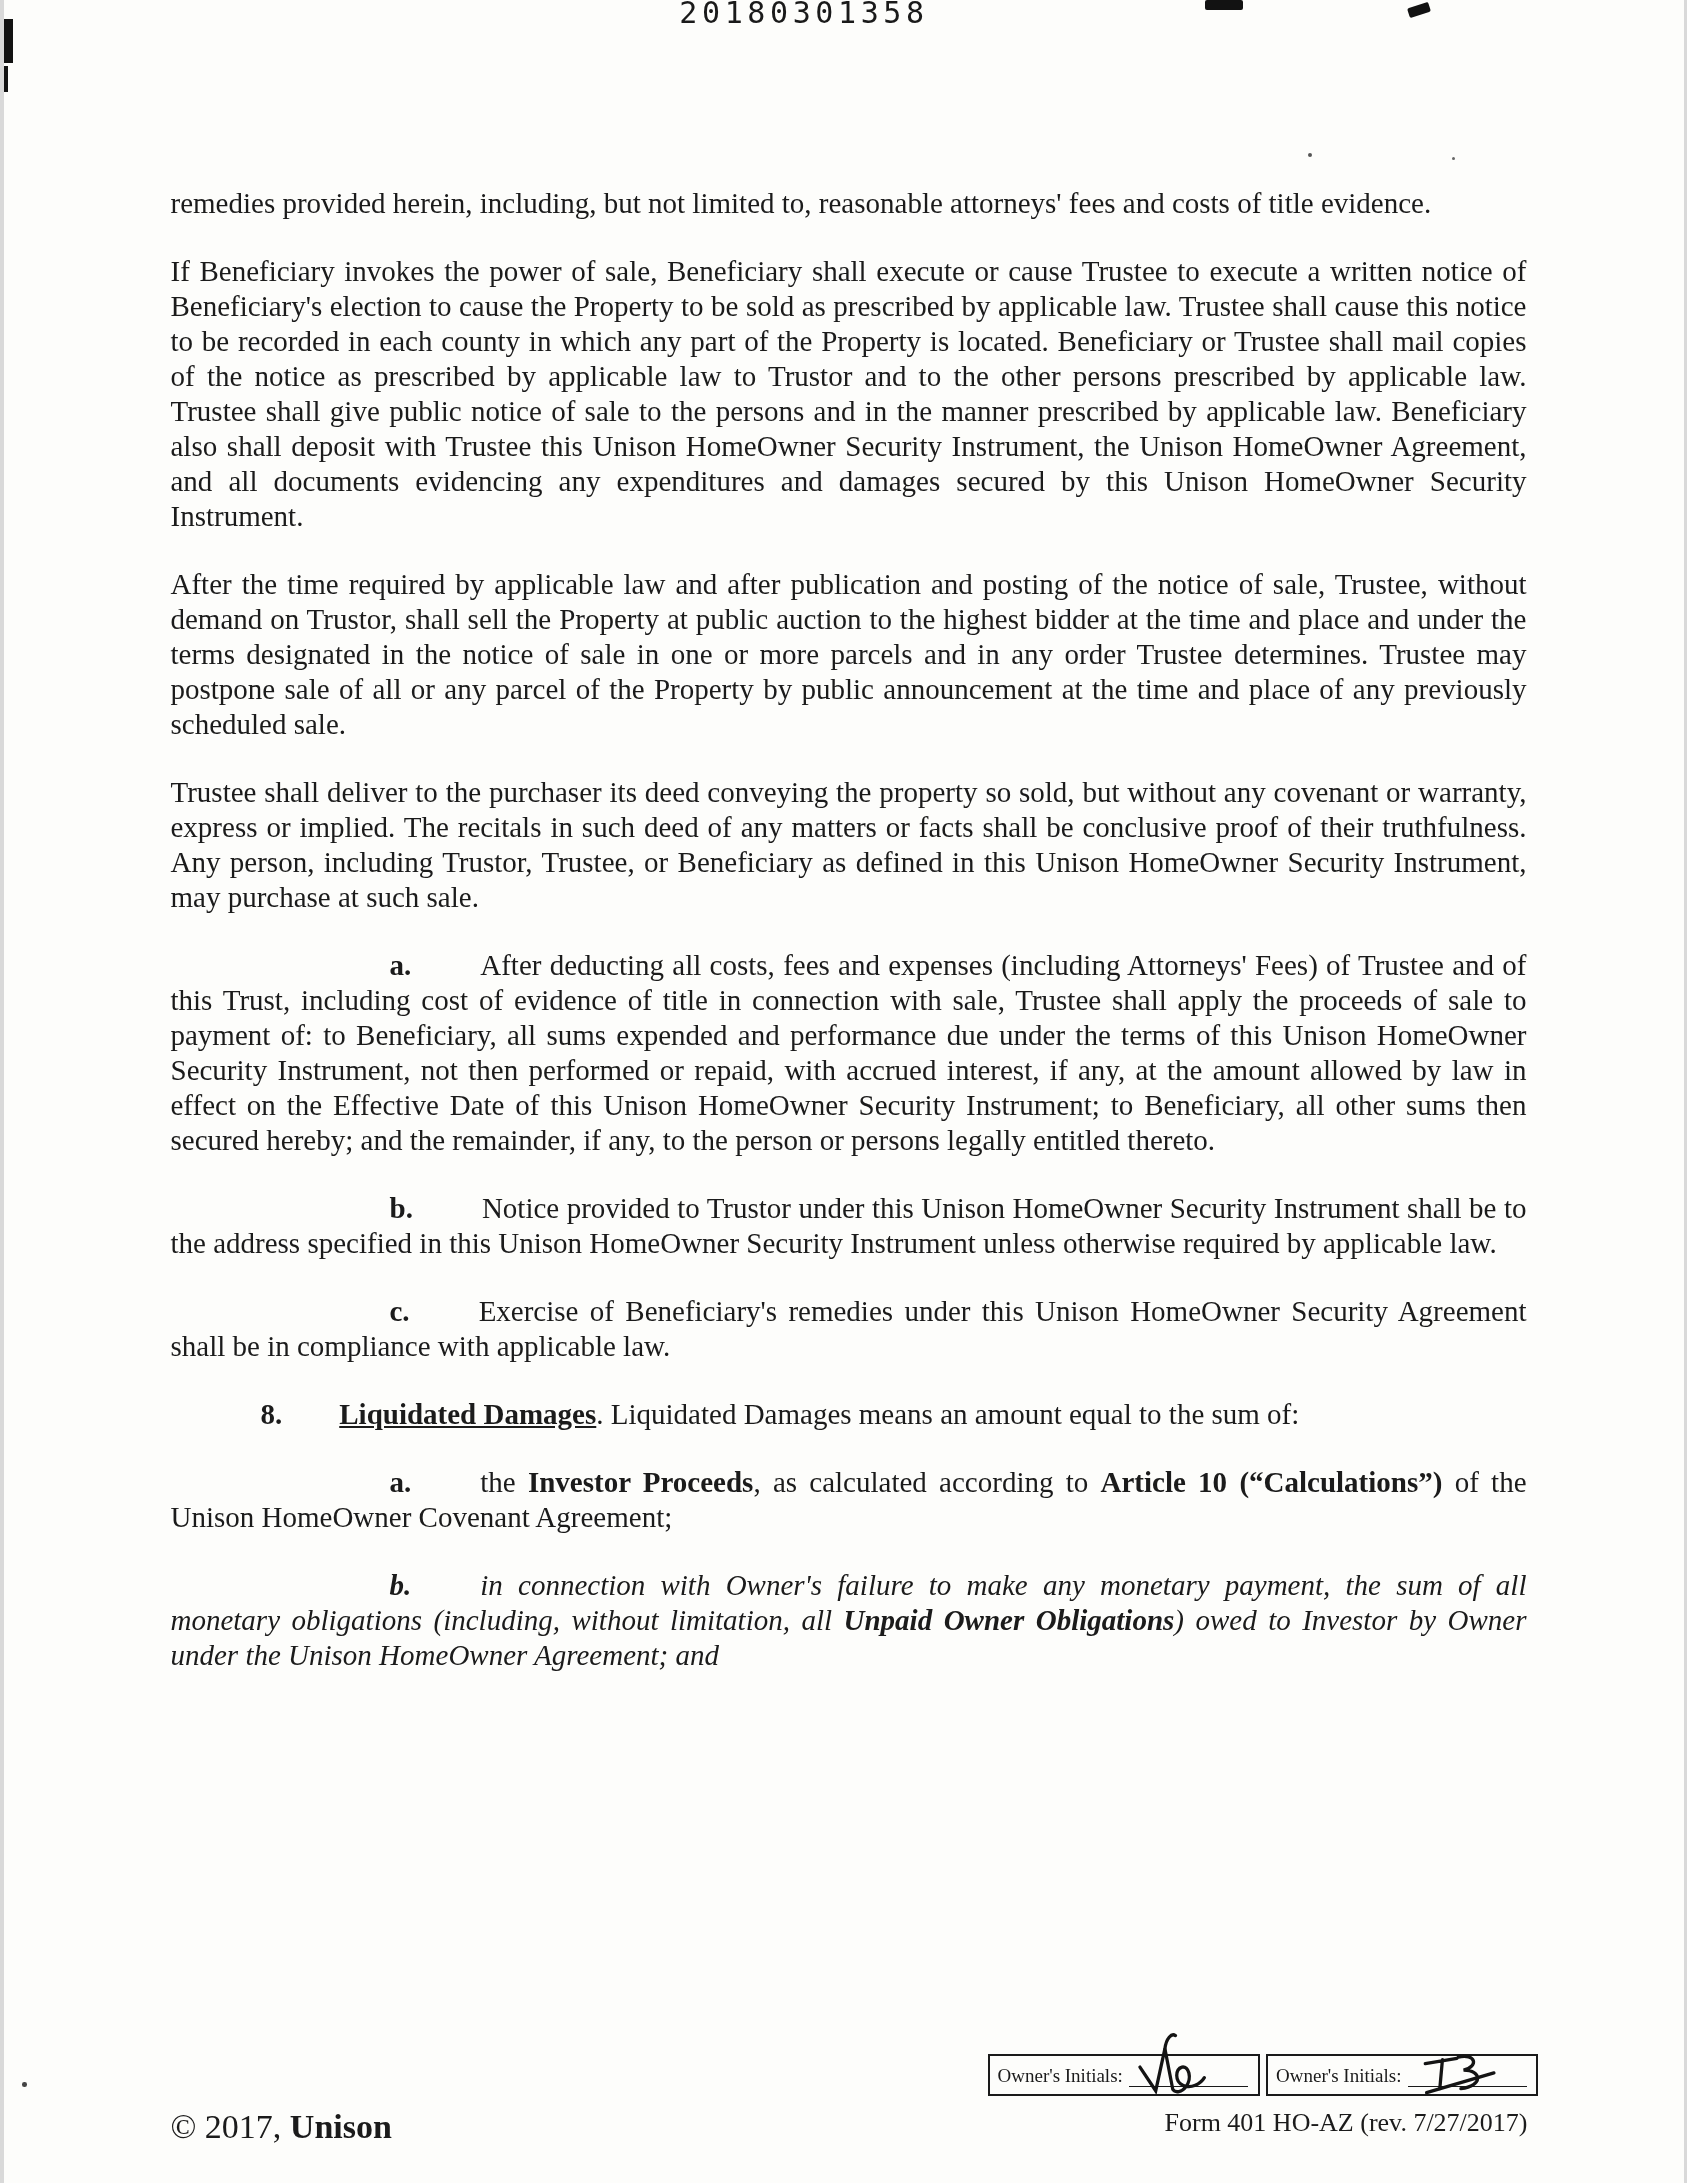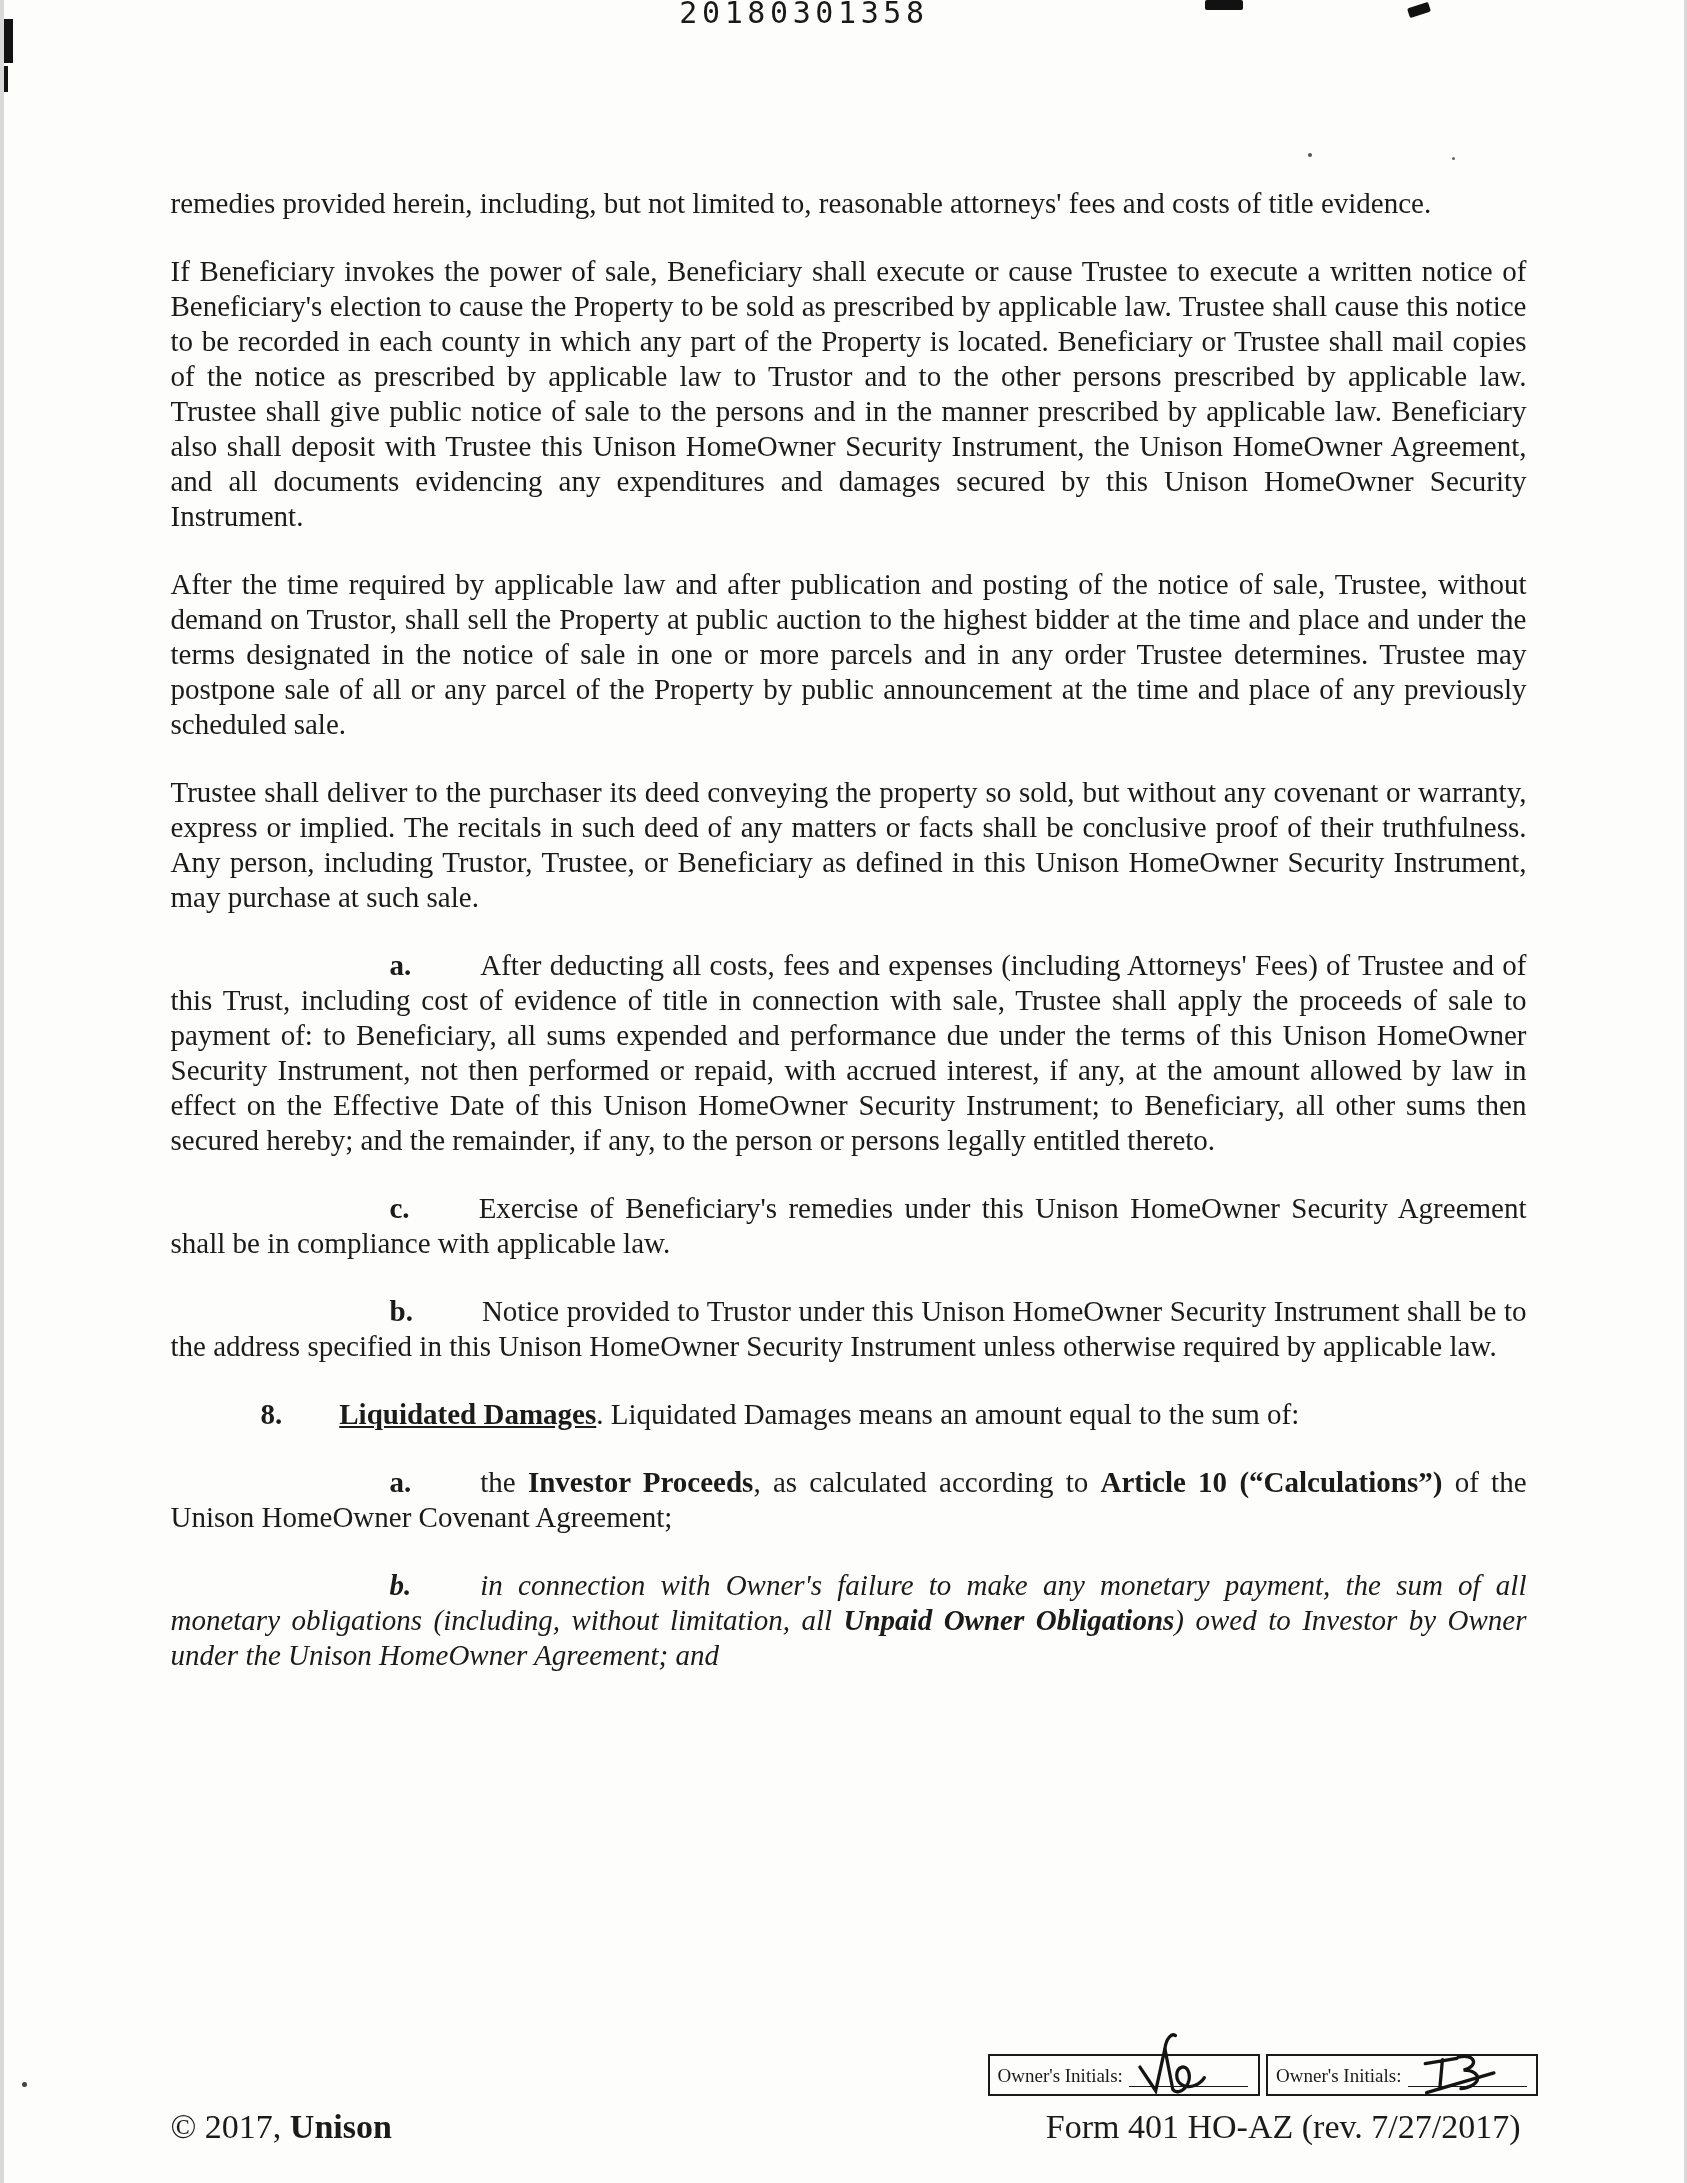--- a/index.html
+++ b/index.html
@@ -81,22 +81,22 @@
   .sig2 { left: 12px; top: -18.5px; }
   .copyright {
     position: absolute;
     top: 2108px;
     left: 167px;
     font-size: 34px;
   }
   .form-label {
     position: absolute;
     top: 2108px;
-    right: 163px;
-    font-size: 34px;
+    right: 156px;
+    font-size: 26px;
   }
   .artifact { position: absolute; background: #121212; }
   .a-left1 { left: 0; top: 18.5px;  width: 9.2px; height: 44px; }
   .a-left2 { left: 0; top: 66px; width: 4.6px;  height: 26px; }
   .a-top1  { left: 1201px; top: 0;   width: 38px; height: 10px; border-radius: 2px; }
   .a-top2  { left: 1404px; top: 5.3px; width: 22.4px; height: 10px; transform: rotate(-18deg); border-radius: 2px; }
   .a-dot1  { left: 1304px; top: 153px;  width: 4px; height: 4px; border-radius: 50%; background:#555; }
   .a-dot2  { left: 1448px; top: 157px;  width: 3.3px; height: 3.3px; border-radius: 50%; background:#666; }
   .a-dot3  { left: 18.5px;   top: 2082px; width: 4.6px; height: 4.6px; border-radius: 50%; background:#444; }
 </style>
@@ -120,23 +120,23 @@
     <p class="para"><span>remedies provided herein, including, but not limited to, reasonable attorneys' fees and costs of title evidence.</span></p>
 
     <p class="para"><span>If Beneficiary invokes the power of sale, Beneficiary shall execute or cause Trustee to execute a written notice of Beneficiary's election to cause the Property to be sold as prescribed by applicable law. Trustee shall cause this notice to be recorded in each county in which any part of the Property is located. Beneficiary or Trustee shall mail copies of the notice as prescribed by applicable law to Trustor and to the other persons prescribed by applicable law. Trustee shall give public notice of sale to the persons and in the manner prescribed by applicable law. Beneficiary also shall deposit with Trustee this Unison HomeOwner Security Instrument, the Unison HomeOwner Agreement, and all documents evidencing any expenditures and damages secured by this Unison HomeOwner Security Instrument.</span></p>
 
     <p class="para"><span>After the time required by applicable law and after publication and posting of the notice of sale, Trustee, without demand on Trustor, shall sell the Property at public auction to the highest bidder at the time and place and under the terms designated in the notice of sale in one or more parcels and in any order Trustee determines. Trustee may postpone sale of all or any parcel of the Property by public announcement at the time and place of any previously scheduled sale.</span></p>
 
     <p class="para"><span>Trustee shall deliver to the purchaser its deed conveying the property so sold, but without any covenant or warranty, express or implied. The recitals in such deed of any matters or facts shall be conclusive proof of their truthfulness. Any person, including Trustor, Trustee, or Beneficiary as defined in this Unison HomeOwner Security Instrument, may purchase at such sale.</span></p>
 
     <p class="para sub"><span class="b">a.</span><span class="tab"></span><span>After deducting all costs, fees and expenses (including Attorneys' Fees) of Trustee and of this Trust, including cost of evidence of title in connection with sale, Trustee shall apply the proceeds of sale to payment of: to Beneficiary, all sums expended and performance due under the terms of this Unison HomeOwner Security Instrument, not then performed or repaid, with accrued interest, if any, at the amount allowed by law in effect on the Effective Date of this Unison HomeOwner Security Instrument; to Beneficiary, all other sums then secured hereby; and the remainder, if any, to the person or persons legally entitled thereto.</span></p>
 
+    <p class="para sub"><span class="b">b.</span><span class="tab"></span><span>Notice provided to Trustor under this Unison HomeOwner Security Instrument shall be to the address specified in this Unison HomeOwner Security Instrument unless otherwise required by applicable law.</span></p>
+
     <p class="para sub"><span class="b">c.</span><span class="tab"></span><span>Exercise of Beneficiary's remedies under this Unison HomeOwner Security Agreement shall be in compliance with applicable law.</span></p>
-
-    <p class="para sub"><span class="b">b.</span><span class="tab"></span><span>Notice provided to Trustor under this Unison HomeOwner Security Instrument shall be to the address specified in this Unison HomeOwner Security Instrument unless otherwise required by applicable law.</span></p>
 
     <p class="para sec8"><span class="b">8.</span><span class="tab8"></span><span class="bu">Liquidated Damages</span><span>. Liquidated Damages means an amount equal to the sum of:</span></p>
 
     <p class="para sub"><span class="b">a.</span><span class="tab"></span><span>the </span><span class="b">Investor Proceeds</span><span>, as calculated according to </span><span class="b">Article 10 (“Calculations”)</span><span> of the Unison HomeOwner Covenant Agreement;</span></p>
 
     <p class="para sub"><span class="b">b.</span><span class="tab"></span><span>in connection with Owner's failure to make any monetary payment, the sum of all monetary obligations (including, without limitation, all </span><span class="b">Unpaid Owner Obligations</span><span>) owed to Investor by Owner under the Unison HomeOwner Agreement; and</span></p>
 
   </div>
 
 

